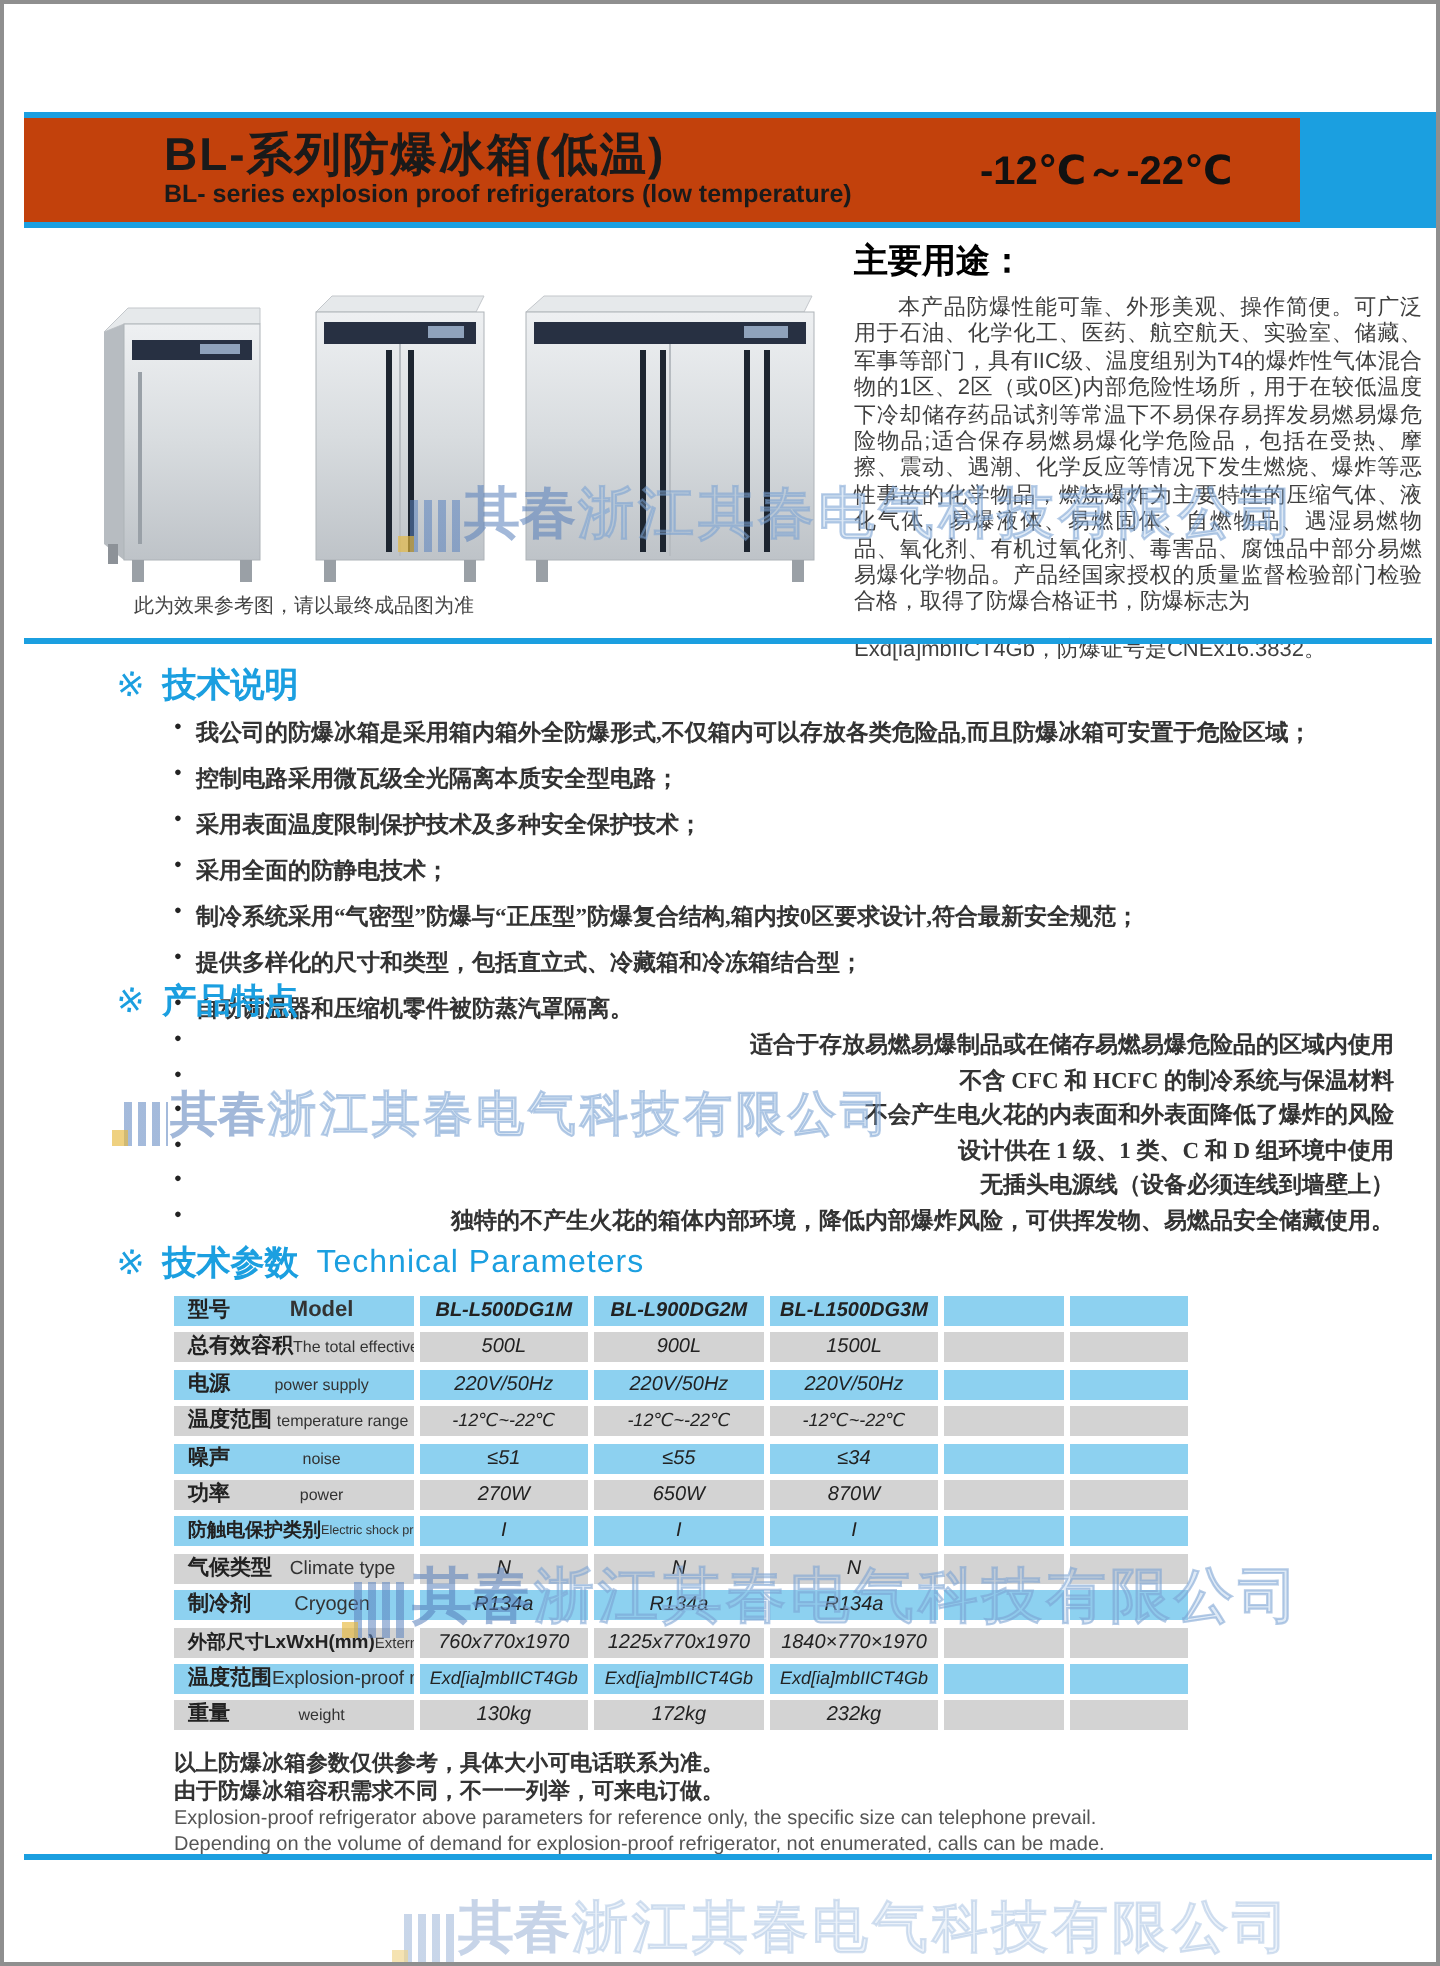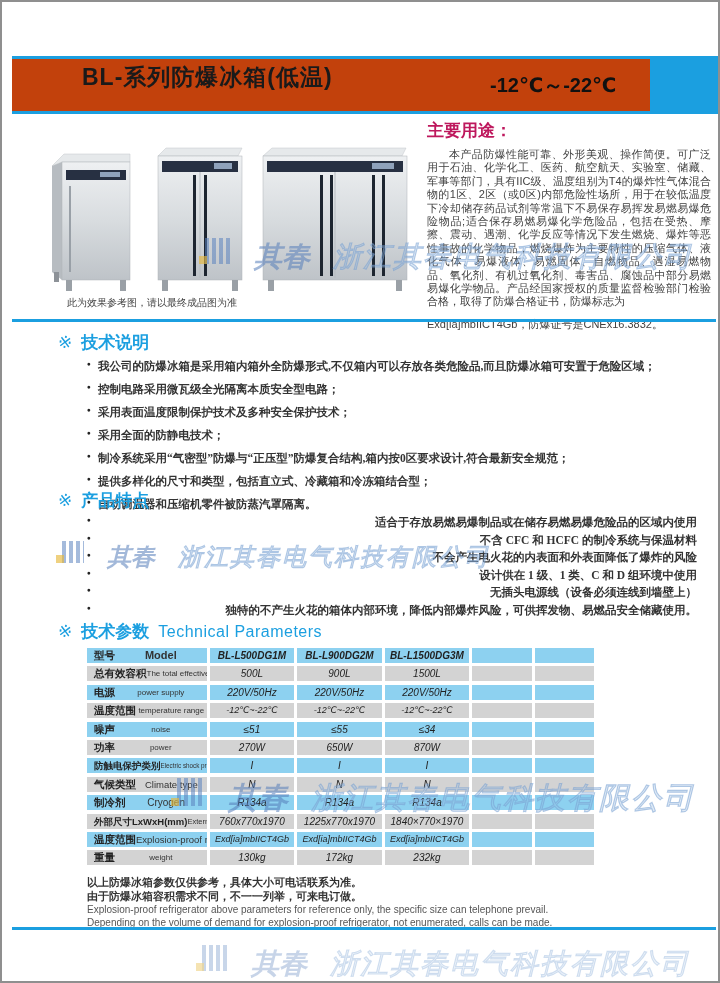--- a/index.html
+++ b/index.html
@@ -10,21 +10,21 @@
           border-top:3px solid #1b9fe0;border-bottom:3px solid #1b9fe0;}
   .header .title-cn{position:absolute;left:70px;top:3px;font-size:23px;font-weight:700;color:#1a1a1a;letter-spacing:1px;}
   .header .title-en{position:absolute;left:70px;top:31px;font-size:12.5px;font-weight:700;color:#1a1a1a;}
   .header .temp{position:absolute;left:478px;top:13px;font-size:20px;font-weight:700;color:#111;}
   .header .blue-box{position:absolute;right:0;top:0;bottom:0;width:68px;background:#1b9fe0;}
   
   .products{position:absolute;left:38px;top:132px;width:385px;height:160px;display:flex;align-items:flex-end;gap:14px;}
   .caption{position:absolute;left:65px;top:294px;font-size:10px;color:#444;}
   
   .main-use{position:absolute;left:425px;top:117px;width:284px;}
-  .main-use .mu-title{font-size:17px;font-weight:700;color:#be185d;margin-bottom:6px;}
+  .main-use .mu-title{font-size:17px;font-weight:700;color:#000000;margin-bottom:6px;}
   .main-use .mu-p1{font-size:11px;line-height:13.4px;color:#3f3f3f;text-align:justify;text-indent:2em;}
   .main-use .mu-p2{font-size:11px;color:#3f3f3f;margin-top:8px;}
   
   .sep{position:absolute;left:10px;right:2px;height:3px;background:#1b9fe0;}
   .sep1{top:317px;} .sep2{top:925px;}
   
   .sec-title{position:absolute;left:56px;display:flex;align-items:center;gap:9px;
              color:#1b9fe0;font-weight:700;font-size:17px;}
   .sec-title .sec-icon{font-size:17px;font-weight:400;transform:rotate(8deg);display:inline-block;}
   .sec-title .en{font-weight:400;font-size:16px;letter-spacing:.5px;}
@@ -55,38 +55,39 @@
   .t-row:nth-child(9) .t-label .en{font-size:10px;}
   .t-row:nth-child(10) .t-label .cn{font-size:9.5px;}
   .t-row:nth-child(10) .t-label .en{font-size:7.5px;}
   .t-row:nth-child(11) .t-val{font-size:9px;}
   .t-row:nth-child(11) .t-label .en{font-size:9.5px;}
   
   .notes{position:absolute;left:85px;top:873px;}
   .note-cn{font-size:11px;font-weight:700;color:#333;line-height:14px;}
   .note-en{font-size:10px;color:#555;line-height:13px;}
   
-  .wm{position:absolute;display:flex;align-items:flex-start;gap:23px;pointer-events:none;z-index:6;font-style:italic;}
+  .wm{position:absolute;display:flex;align-items:flex-end;gap:1px;pointer-events:none;z-index:6;}
   .wm-logo{display:inline-block;position:relative;flex:none;
            background:repeating-linear-gradient(90deg,rgba(90,130,190,.55) 0 4px,rgba(255,255,255,0) 4px 7px);}
   .wm-logo::after{content:"";position:absolute;left:-6px;bottom:0;width:8px;height:8px;background:rgba(230,185,60,.65);}
   .wm-brand{font-weight:700;color:rgba(85,125,185,.55);}
   .wm-company{color:rgba(150,185,225,.30);-webkit-text-stroke:1.1px rgba(120,160,210,.55);letter-spacing:2px;white-space:nowrap;}
   .wm1{left:203px;top:236px;font-size:28px;} .wm1 .wm-logo{width:26px;height:26px;}
   .wm2{left:60px;top:539px;font-size:24px;}  .wm2 .wm-logo{width:22px;height:22px;}
   .wm3{left:175px;top:776px;font-size:30px;} .wm3 .wm-logo{width:28px;height:28px;}
   .wm4{left:200px;top:943px;font-size:28px;opacity:.6;} .wm4 .wm-logo{width:26px;height:26px;}
 </style>
 </head>
 <body>
 
 <div class="page">
 
   <div class="header">
     <div class="title-cn">BL-系列防爆冰箱(低温)</div>
+    <div class="title-en">BL- series explosion proof refrigerators (low temperature)</div>
     <div class="temp">-12℃～-22℃</div>
     <div class="blue-box"></div>
   </div>
 
   <div class="products">
     <svg width="100" height="150" viewBox="0 0 100 150">
       <defs>
         <linearGradient id="steel" x1="0" y1="0" x2="0" y2="1">
           <stop offset="0" stop-color="#eef0f2"></stop>
             <stop offset="0.5" stop-color="#d8dcdf"></stop>

